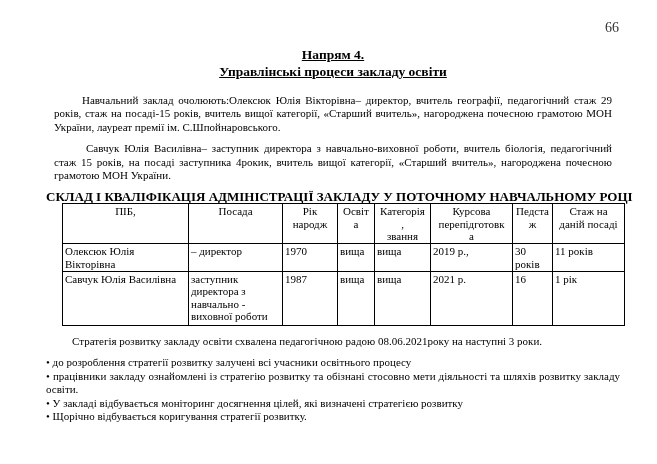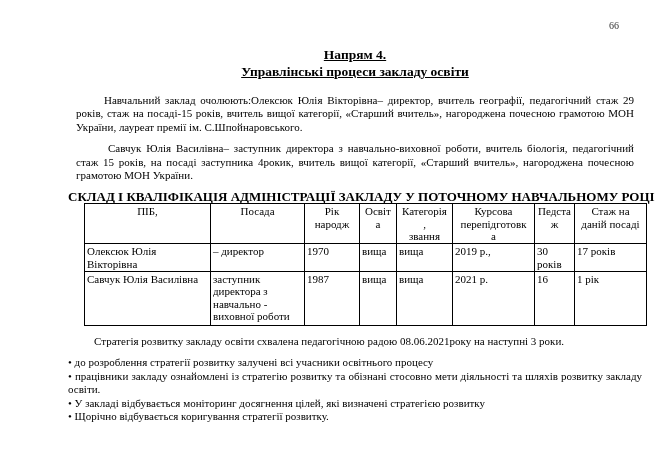--- a/index.html
+++ b/index.html
@@ -11,26 +11,26 @@
     overflow: hidden;
   }
   .page {
     position: relative;
     width: 657px; height: 464px;
     background: #ffffff;
   }
   .page-number {
     position: absolute;
     top: 20px; right: 38px;
-    font-size: 10px;
+    font-size: 14px;
     color: #333;
   }
   .content {
     position: absolute;
-    left: 68px; top: 46px;
+    left: 46px; top: 46px;
     width: 574px;
   }
   .title {
     margin: 0 0 14px 0;
     text-align: center;
     font-size: 13.5px;
     font-weight: bold;
     line-height: 17px;
   }
   .title-line { display: block; text-decoration: underline; }
@@ -131,21 +131,21 @@
         <tr class="row-1">
           <td>Олексюк Юлія
 Вікторівна</td>
           <td>– директор</td>
           <td>1970</td>
           <td>вища</td>
           <td>вища</td>
           <td>2019 р.,</td>
           <td>30
 років</td>
-          <td>17 років</td>
+          <td>11 років</td>
         </tr>
         <tr class="row-2">
           <td class="cell-left">Савчук Юлія Василівна</td>
           <td class="cell-left">заступник
 директора з
 навчально -
 виховної роботи</td>
           <td>1987</td>
           <td>вища</td>
           <td>вища</td>

